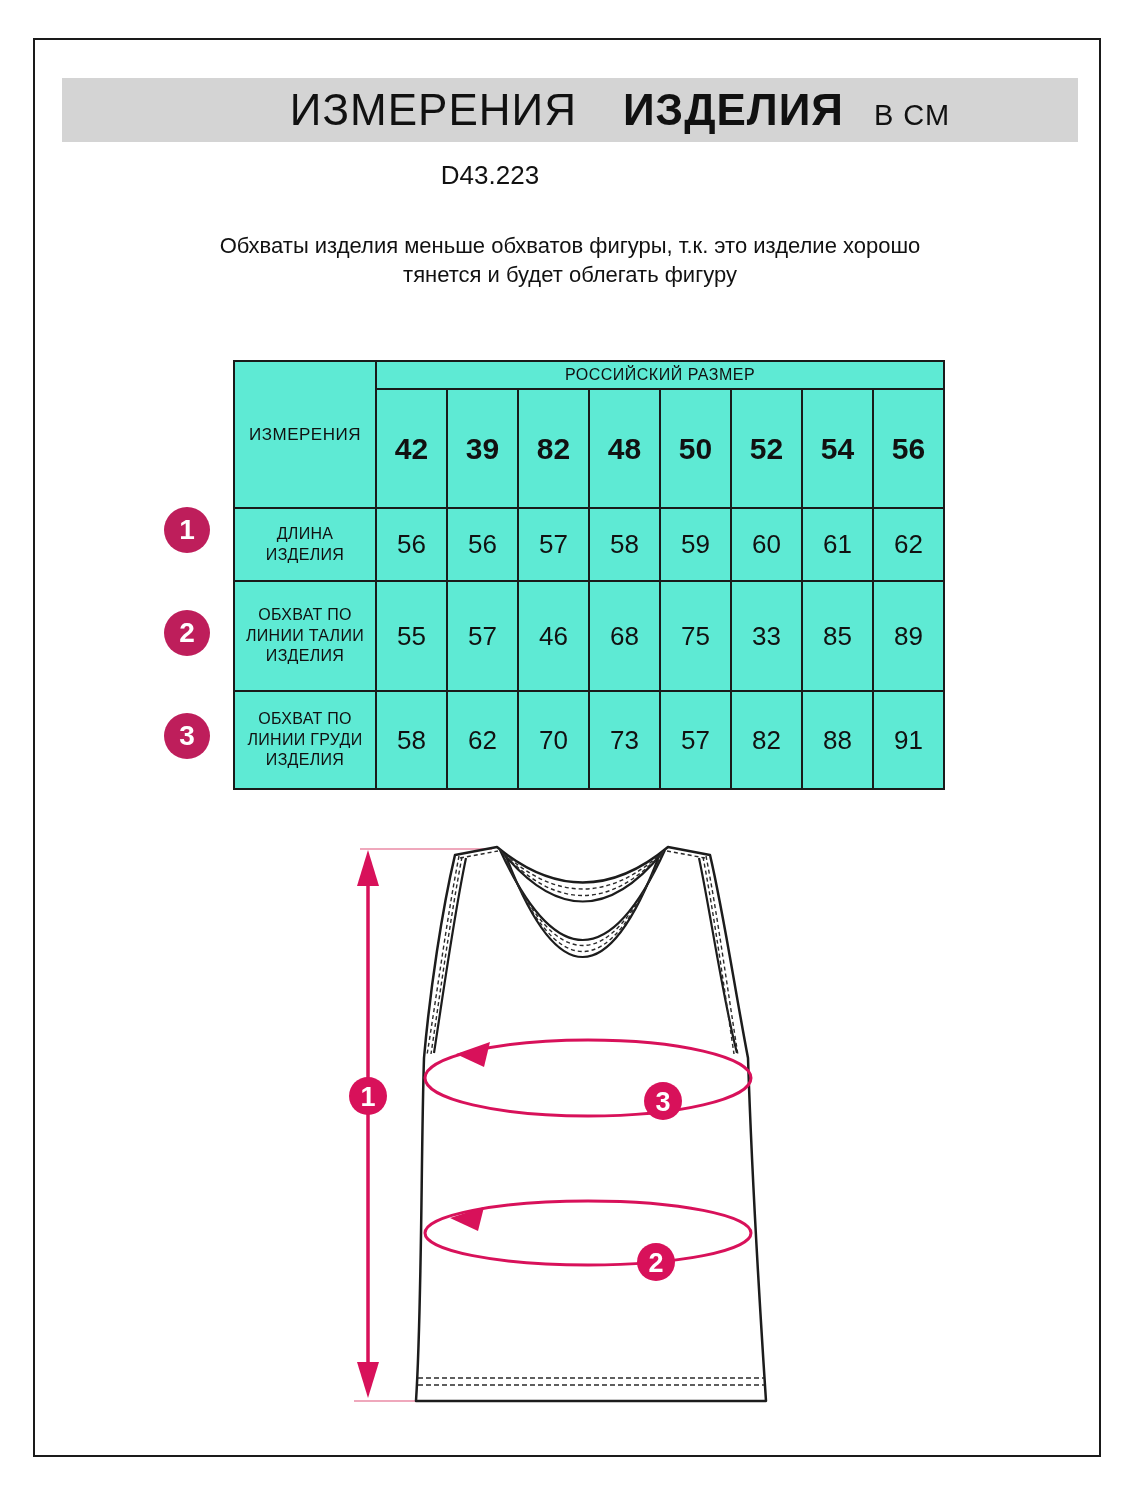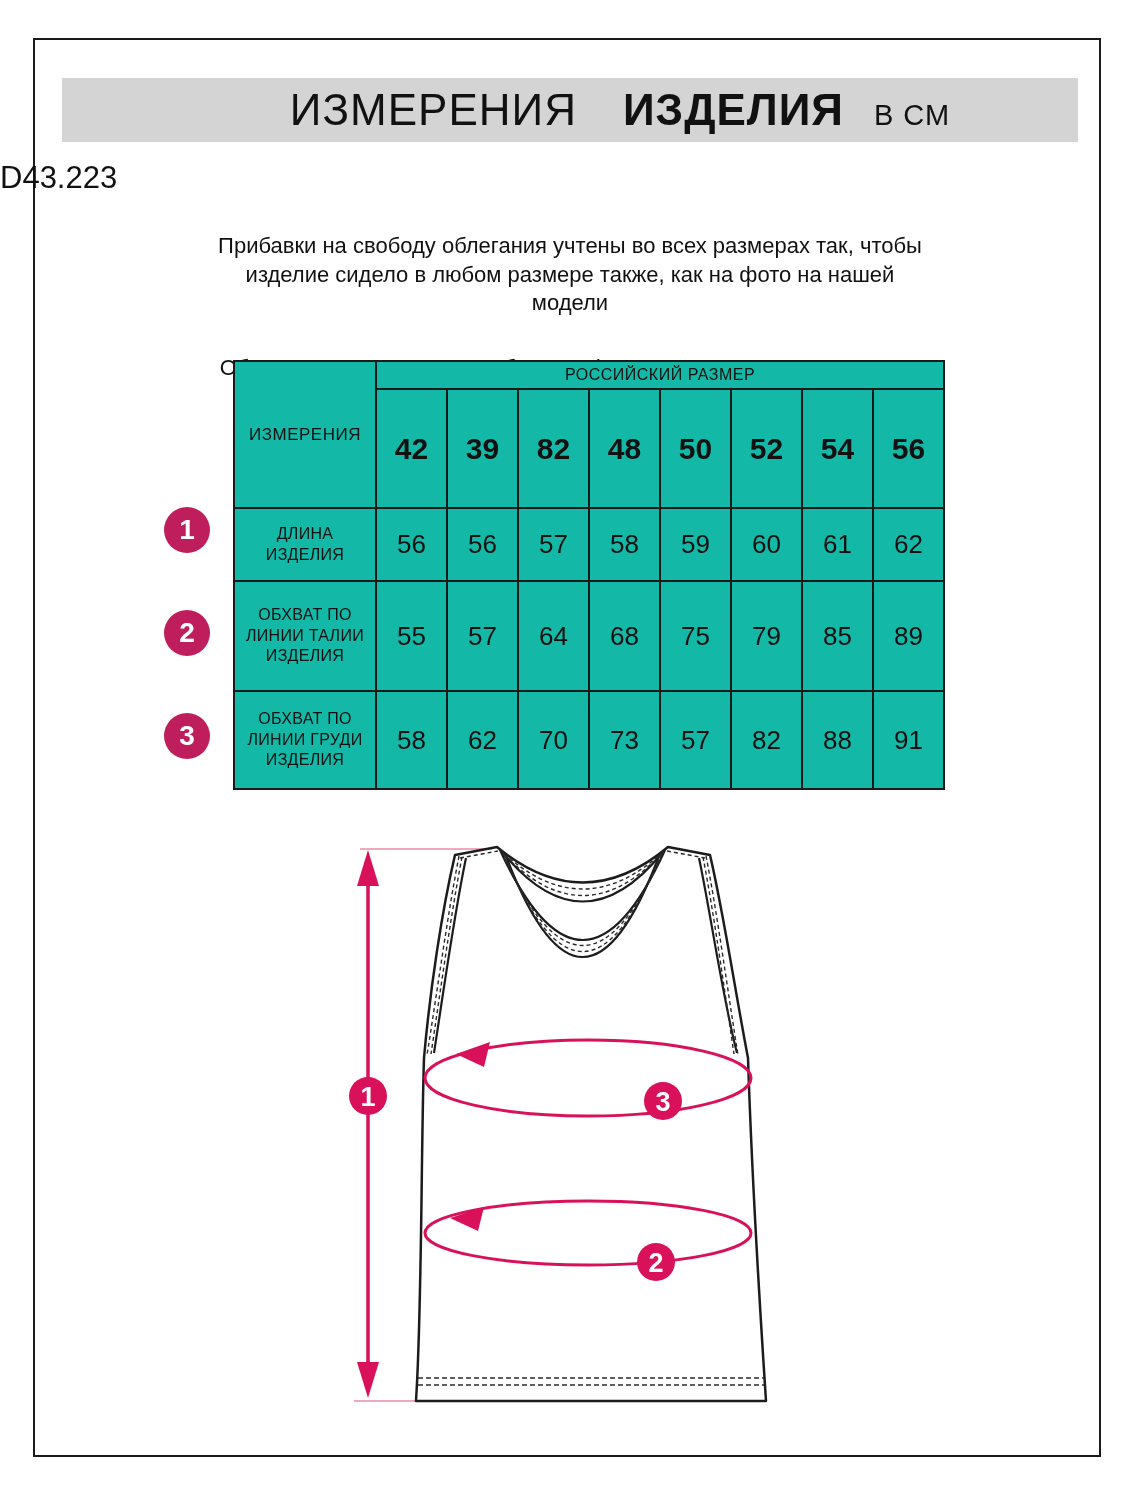--- a/index.html
+++ b/index.html
@@ -21,37 +21,37 @@
     display:flex;align-items:baseline;justify-content:center;
     padding-left:100px;box-sizing:border-box;
     padding-top:10px;
   }
   .title-band span{line-height:1;white-space:nowrap;}
   .t-reg{font-size:44px;font-weight:400;letter-spacing:1px;}
   .t-bold{font-size:44px;font-weight:700;margin-left:46px;letter-spacing:1px;}
   .t-unit{font-size:29px;font-weight:400;margin-left:30px;letter-spacing:1px;}
   .product-code{
     position:absolute;left:0;top:160px;width:980px;
-    font-size:31px;font-weight:400;
+    text-align:center;font-size:26px;font-weight:400;
   }
   .notes{
     position:absolute;left:170px;top:203px;width:800px;
     text-align:center;font-size:22px;line-height:1.31;
     white-space:pre-line;
   }
   .notes .note{margin:0 0 7px 0;}
   
   table.size-table{
     position:absolute;left:233px;top:360px;
     border-collapse:collapse;table-layout:fixed;
   }
   table.size-table th,table.size-table td{
     border:2px solid #1a1a1a;
     padding:0;text-align:center;vertical-align:middle;
-    background:#14b8a6;color:#111;
+    background:#5eead4;color:#111;
   }
   .col-label{width:142px;}
   .col-size{width:71px;}
   tr.group-row{height:28px;}
   tr.size-row{height:119px;}
   th.corner{font-size:17px;font-weight:400;letter-spacing:.5px;}
   th.group{font-size:16px;font-weight:400;letter-spacing:.5px;}
   th.size{font-size:30px;font-weight:700;}
   td.rowlabel{font-size:16px;font-weight:400;line-height:1.3;white-space:pre-line;letter-spacing:.3px;}
   td.val{font-size:26px;font-weight:400;}
@@ -79,23 +79,20 @@
 
   <div class="title-band">
     <span class="t-reg">ИЗМЕРЕНИЯ</span>
     <span class="t-bold">ИЗДЕЛИЯ</span>
     <span class="t-unit">В СМ</span>
   </div>
 
   <div class="product-code">D43.223</div>
 
   <div class="notes">
-    <p class="note">Прибавки на свободу облегания учтены во всех размерах так, чтобы
-изделие сидело в любом размере также, как на фото на нашей
-модели</p>
     <p class="note">Обхваты изделия меньше обхватов фигуры, т.к. это изделие хорошо
 тянется и будет облегать фигуру</p>
   </div>
 
   <table class="size-table">
     <colgroup id="table-cols">
         <col class="col-label">
         <col class="col-size">
         <col class="col-size">
         <col class="col-size">
@@ -133,24 +130,24 @@
           <td class="val">60</td>
           <td class="val">61</td>
           <td class="val">62</td>
         </tr>
         <tr class="data-1">
           <td class="rowlabel">ОБХВАТ ПО
 ЛИНИИ ТАЛИИ
 ИЗДЕЛИЯ</td>
           <td class="val">55</td>
           <td class="val">57</td>
-          <td class="val">64</td>
+          <td class="val">46</td>
           <td class="val">68</td>
           <td class="val">75</td>
-          <td class="val">79</td>
+          <td class="val">33</td>
           <td class="val">85</td>
           <td class="val">89</td>
         </tr>
         <tr class="data-2">
           <td class="rowlabel">ОБХВАТ ПО
 ЛИНИИ ГРУДИ
 ИЗДЕЛИЯ</td>
           <td class="val">58</td>
           <td class="val">62</td>
           <td class="val">70</td>

